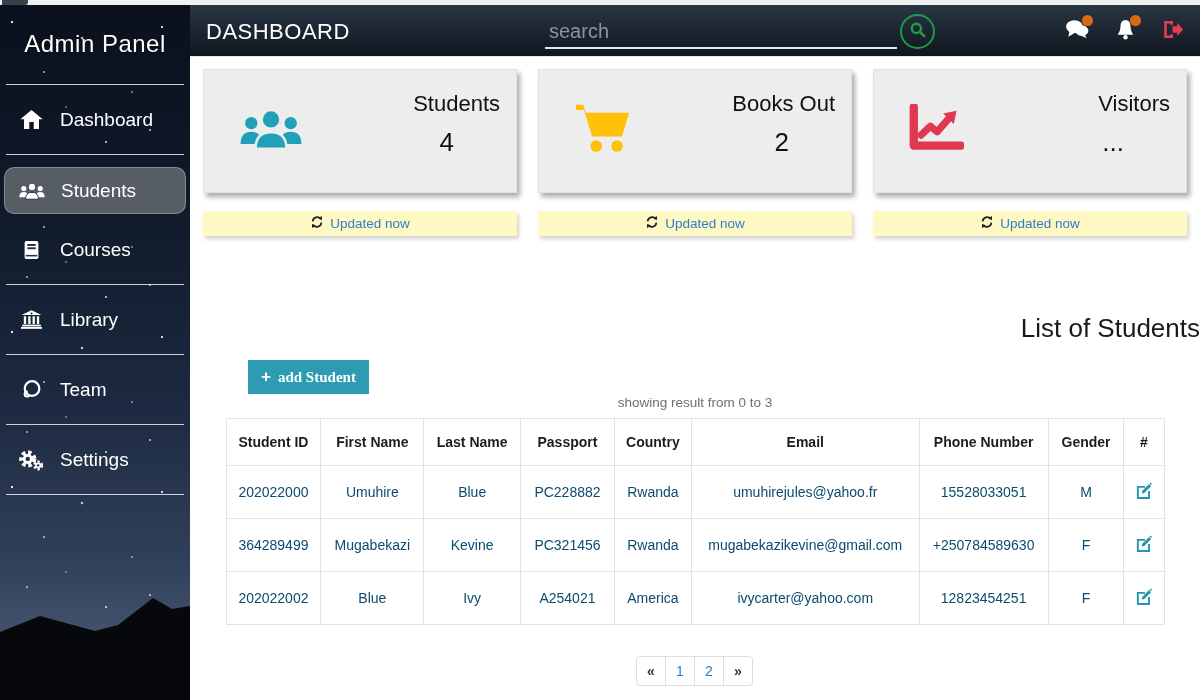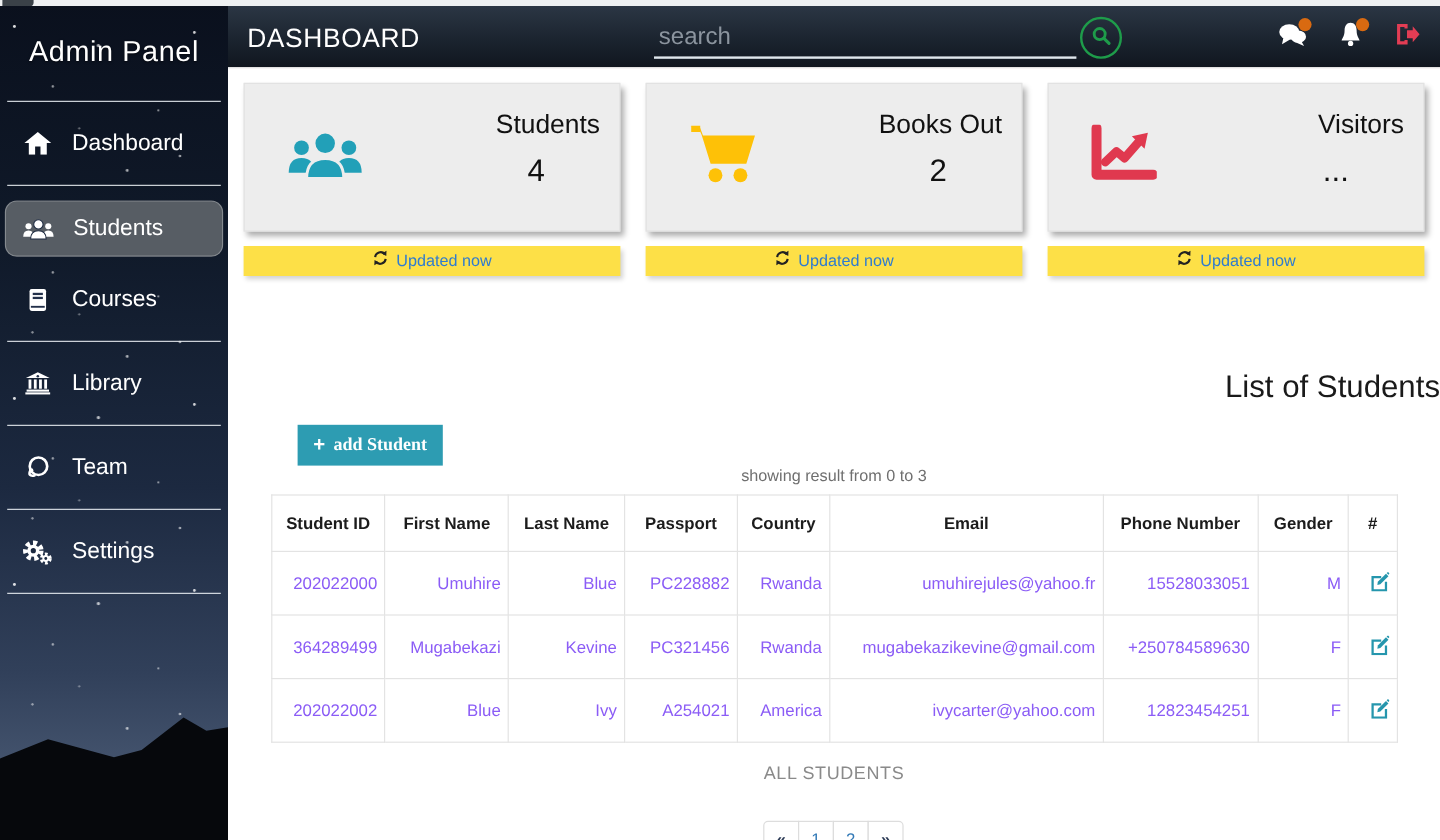--- a/index.html
+++ b/index.html
@@ -60,35 +60,35 @@
   .main { position:absolute; left:190px; top:57px; width:1010px; height:643px; background:#fff; }
 
   .cards-row { display:flex; justify-content:space-between; padding:12px 13px 0 13px; }
   .card-group { width:314px; }
   .card-body { height:124px; background:#ededed; border:1px solid #e2e2e2;
     box-shadow:3px 4px 5px rgba(0,0,0,.33); display:flex; align-items:center; padding:0 16px 0 34px; }
   .card-icon { flex:0 0 auto; }
   .card-text { margin-left:auto; display:flex; flex-direction:column; align-items:flex-end; margin-top:-14px; }
   .card-title { font-size:22px; color:#111; }
   .card-value { font-size:26px; color:#111; margin-top:10px; padding-right:46px; }
-  .card-footer { margin-top:12px; height:25px; background:#fde047; box-shadow:2px 3px 4px rgba(0,0,0,.18);
+  .card-footer { margin-top:18px; height:25px; background:#fef9c3; box-shadow:2px 3px 4px rgba(0,0,0,.18);
     display:flex; align-items:center; justify-content:center; gap:6px; }
   .card-footer .upd { color:#2f7bd0; font-size:13.5px; cursor:pointer; }
 
   .list-heading { text-align:right; font-size:26px; color:#1a1a1a; margin-top:77px; font-weight:400; }
   .add-btn { display:inline-flex; align-items:center; gap:7px; margin:16px 0 0 58px; background:#2d9cb2;
     color:#fff; border:none; padding:7px 13px; font-size:15px; font-weight:bold;
     font-family:"Liberation Serif", serif; cursor:pointer; }
   .add-btn .plus { font-size:17px; font-weight:bold; font-family:"Liberation Sans", sans-serif; }
   .result-summary { text-align:center; color:#6f6f6f; font-size:13.5px; margin-top:1px; }
 
   table.students { width:939px; margin:8px auto 2px auto; border-collapse:collapse; background:#fff; }
   table.students th, table.students td { border:1px solid #e3e3e3; text-align:center; font-size:14px; }
   table.students th { color:#1c1c1c; font-weight:bold; padding:15px 6px; }
-  table.students td { color:#8b5cf6; padding:16px 6px;text-align:right; }
+  table.students td { color:#0c4a6e; padding:16px 6px; }
   .edit-btn { background:none; border:none; cursor:pointer; padding:0; line-height:0; }
 
   .all-students { text-align:center; color:#8a8a8a; font-size:15px; margin-top:17px; letter-spacing:.5px; }
   .pagination { display:flex; justify-content:center; margin-top:31px; }
   .page-btn { width:30px; height:30px; background:#fff; border:1px solid #ddd; margin-left:-1px;
     display:flex; align-items:center; justify-content:center; font-size:14px; cursor:pointer; }
   .page-btn.arrow { color:#2b3a55; font-weight:bold; }
   .page-btn.num { color:#337ab7; }
   .page-btn:first-child { border-radius:4px 0 0 4px; }
   .page-btn:last-child { border-radius:0 4px 4px 0; }
@@ -421,21 +421,20 @@
                   <path d="M7.6 9.4 L14.8 2.2 L17 4.4 L9.8 11.6 L7.2 12.2 Z" fill="#2596ad"></path>
                   <path d="M15.4 1.6 L16.6 0.6 L18 2 L16.9 3.1 Z" fill="#2596ad"></path>
                 </svg>
               </span>
             </button>
           </td>
         </tr>
       </tbody>
     </table>
 
-    <div class="all-students">ALL STUDENTS</div>
 
     <div class="pagination">
       <div class="page-btn arrow">«</div>
       <div class="page-btn num">1</div>
       <div class="page-btn num">2</div>
       <div class="page-btn arrow">»</div>
     </div>
 
   </div>
 </div>

